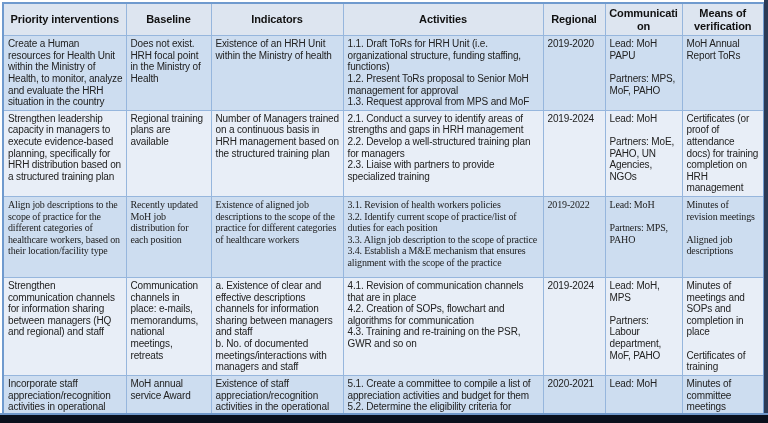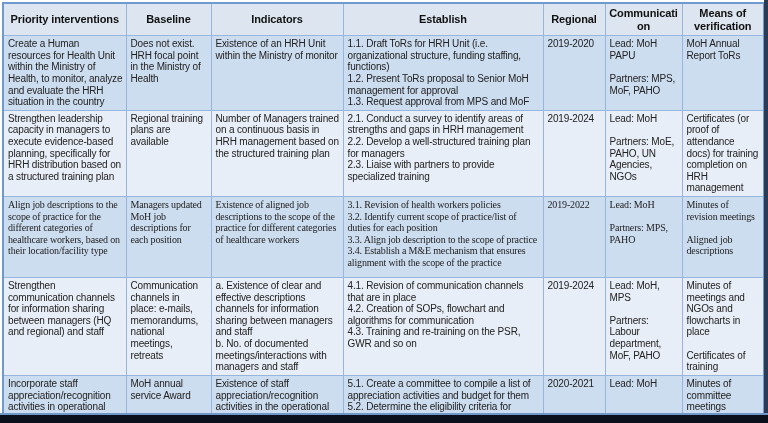--- a/index.html
+++ b/index.html
@@ -99,31 +99,31 @@
       <col class="col-activities">
       <col class="col-timeframe">
       <col class="col-account">
       <col class="col-means">
     </colgroup>
     <thead>
       <tr>
         <th>Priority interventions</th>
         <th>Baseline</th>
         <th>Indicators</th>
-        <th>Establish</th>
+        <th>Activities</th>
         <th>Regional</th>
         <th>Communication</th>
         <th>Means of verification</th>
       </tr>
     </thead>
     <tbody>
       <tr class="row-odd r1">
         <td>Create a Human resources for Health Unit within the Ministry of Health, to monitor, analyze and evaluate the HRH situation in the country</td>
         <td>Does not exist. HRH focal point in the Ministry of Health</td>
-        <td>Existence of an HRH Unit within the Ministry of monitor</td>
+        <td>Existence of an HRH Unit within the Ministry of health</td>
         <td>1.1. Draft ToRs for HRH Unit (i.e. organizational structure, funding staffing, functions)
 1.2. Present ToRs proposal to Senior MoH management for approval
 1.3. Request approval from MPS and MoF</td>
         <td>2019-2020</td>
         <td>Lead: MoH PAPU
 
 Partners: MPS, MoF, PAHO</td>
         <td>MoH Annual Report ToRs</td>
       </tr>
       <tr class="row-even r2">
@@ -134,21 +134,21 @@
 2.2. Develop a well-structured training plan for managers
 2.3. Liaise with partners to provide specialized training</td>
         <td>2019-2024</td>
         <td>Lead: MoH
 
 Partners: MoE, PAHO, UN Agencies, NGOs</td>
         <td>Certificates (or proof of attendance docs) for training completion on HRH management</td>
       </tr>
       <tr class="row-odd r3">
         <td>Align job descriptions to the scope of practice for the different categories of healthcare workers, based on their location/facility type</td>
-        <td>Managers updated MoH job descriptions for each position</td>
+        <td>Recently updated MoH job distribution for each position</td>
         <td>Existence of aligned job descriptions to the scope of the practice for different categories of healthcare workers</td>
         <td>3.1. Revision of health workers policies
 3.2. Identify current scope of practice/list of duties for each position
 3.3. Align job description to the scope of practice
 3.4. Establish a M&amp;E mechanism that ensures alignment with the scope of the practice</td>
         <td>2019-2022</td>
         <td>Lead: MoH
 
 Partners: MPS, PAHO</td>
         <td>Minutes of revision meetings
@@ -160,21 +160,21 @@
         <td>Communication channels in place: e-mails, memorandums, national meetings, retreats</td>
         <td>a. Existence of clear and effective descriptions channels for information sharing between managers and staff
 b. No. of documented meetings/interactions with managers and staff</td>
         <td>4.1. Revision of communication channels that are in place
 4.2. Creation of SOPs, flowchart and algorithms for communication
 4.3. Training and re-training on the PSR, GWR and so on</td>
         <td>2019-2024</td>
         <td>Lead: MoH, MPS
 
 Partners: Labour department, MoF, PAHO</td>
-        <td>Minutes of meetings and NGOs and flowcharts in place
+        <td>Minutes of meetings and SOPs and completion in place
 
 Certificates of training</td>
       </tr>
       <tr class="row-odd r5">
         <td>Incorporate staff appreciation/recognition activities in operational plans</td>
         <td>MoH annual service Award
 
 Public Service Week</td>
         <td>Existence of staff appreciation/recognition activities in the operational plan</td>
         <td>5.1. Create a committee to compile a list of appreciation activities and budget for them

